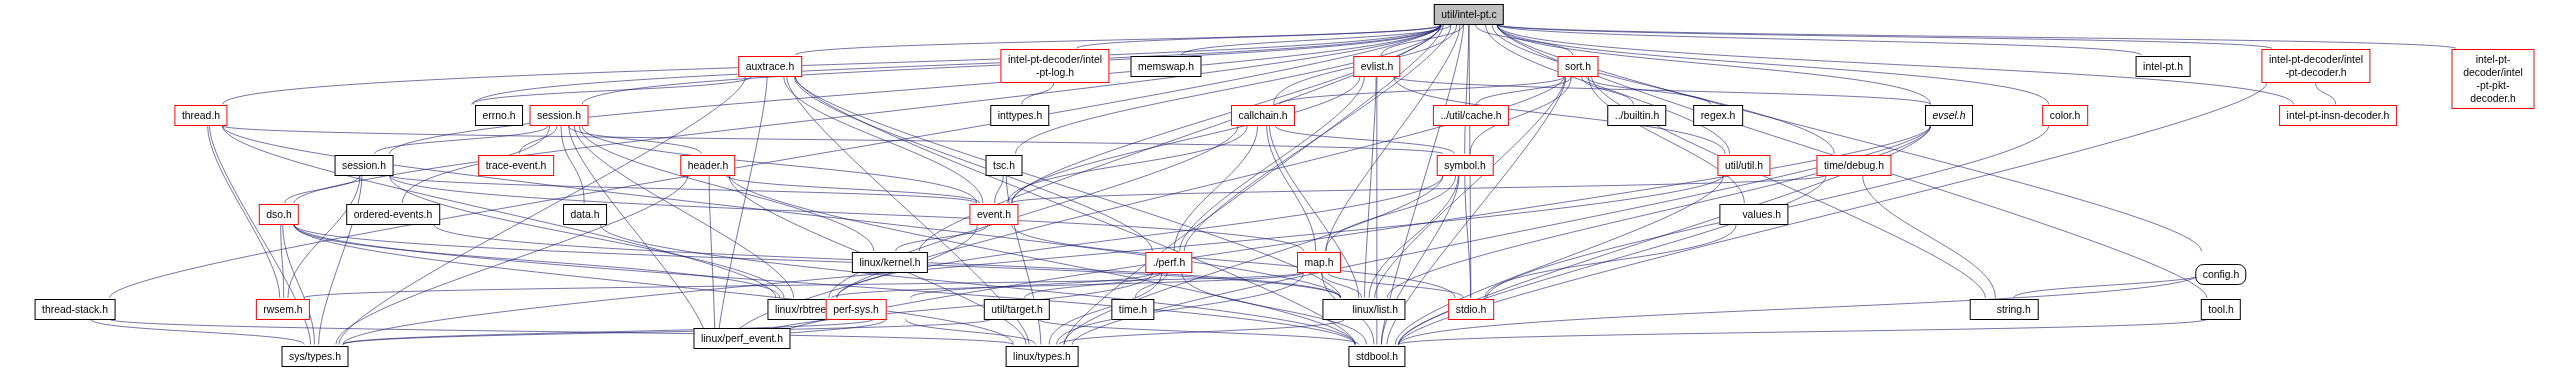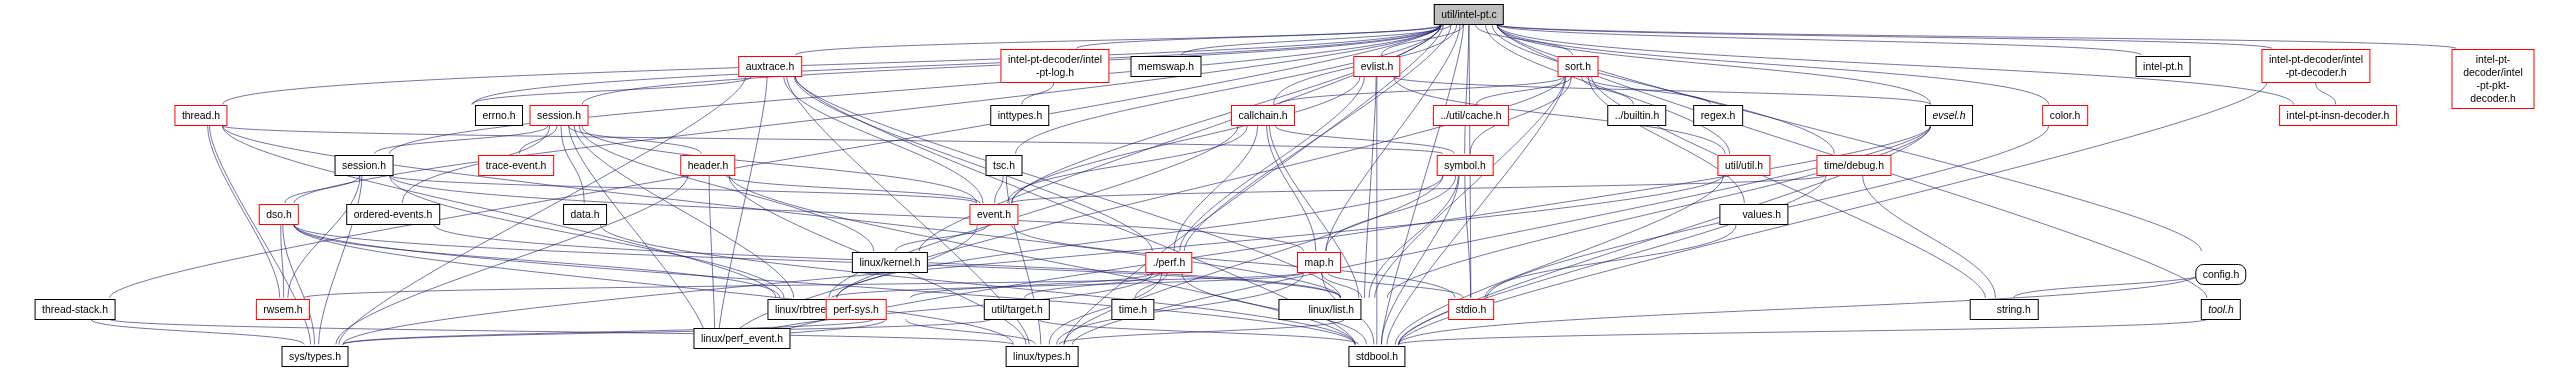--- a/index.html
+++ b/index.html
@@ -243,23 +243,23 @@
       <div class="node plain" style="left: 890px; top: 252px;">linux/kernel.h</div>
       <div class="node red" style="left: 1169px; top: 252px;">./perf.h</div>
       <div class="node red" style="left: 1319px; top: 252px;">map.h</div>
       <div class="node plain" style="left: 2221px; top: 264px; border-radius: 8px;">config.h</div>
       <div class="node plain" style="left: 75px; top: 299px;">thread-stack.h</div>
       <div class="node red" style="left: 283px; top: 299px;">rwsem.h</div>
       <div class="node plain" style="left: 805px; top: 299px;">linux/rbtree.h</div>
       <div class="node red" style="left: 856px; top: 299px; text-align: right;">perf-sys.h</div>
       <div class="node plain" style="left: 1017px; top: 299px;">util/target.h</div>
       <div class="node plain" style="left: 1133px; top: 299px;">time.h</div>
-      <div class="node plain" style="left: 1320px; top: 299px; padding-left: 29px;">linux/list.h</div>
+      <div class="node plain" style="left: 1364px; top: 299px; padding-left: 29px;">linux/list.h</div>
       <div class="node red" style="left: 1471px; top: 299px;">stdio.h</div>
       <div class="node plain" style="left: 2004px; top: 299px; padding-left: 26px;">string.h</div>
-      <div class="node plain" style="left: 2221px; top: 299px; font-style: italic;">tool.h</div>
+      <div class="node plain" style="left: 2221px; top: 299px;">tool.h</div>
       <div class="node plain" style="left: 315px; top: 346px;">sys/types.h</div>
       <div class="node plain" style="left: 714px; top: 328px; margin-left: 28px;">linux/perf_event.h</div>
       <div class="node plain" style="left: 1042px; top: 346px;">linux/types.h</div>
       <div class="node plain" style="left: 1377px; top: 346px;">stdbool.h</div>
     </div>
 </div>
 
 
 </body></html>

